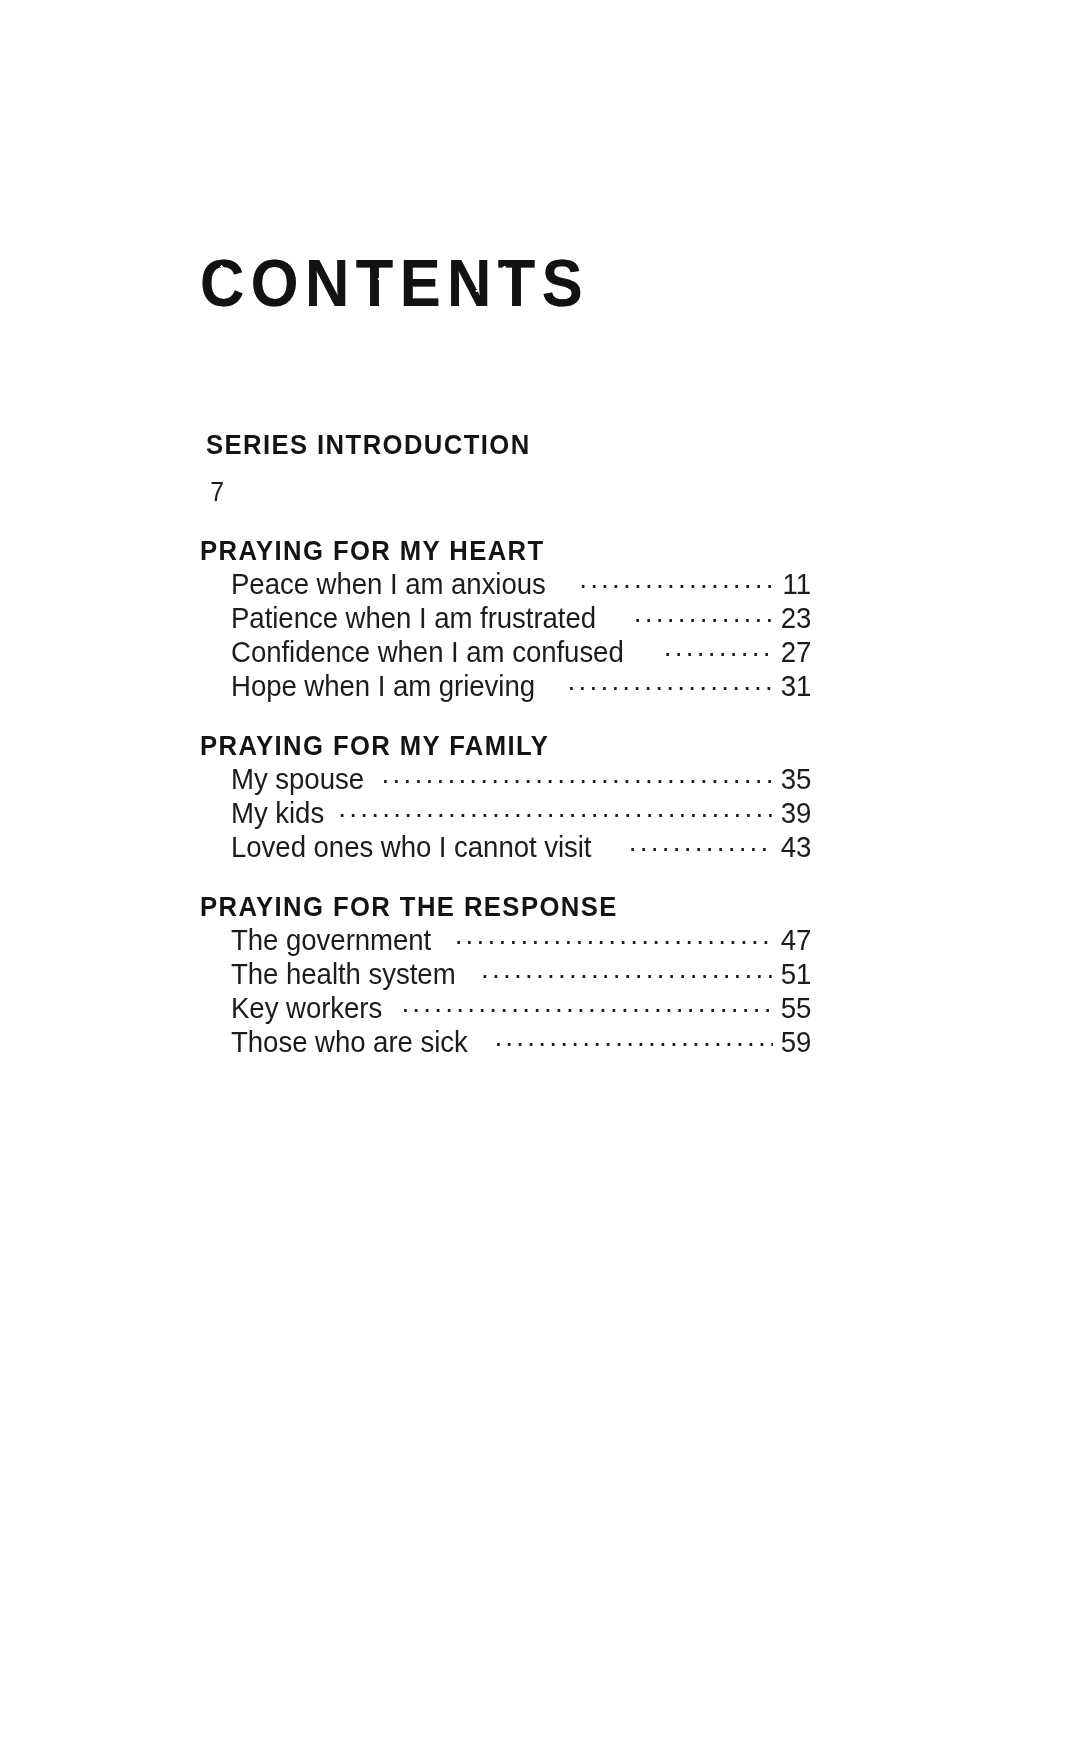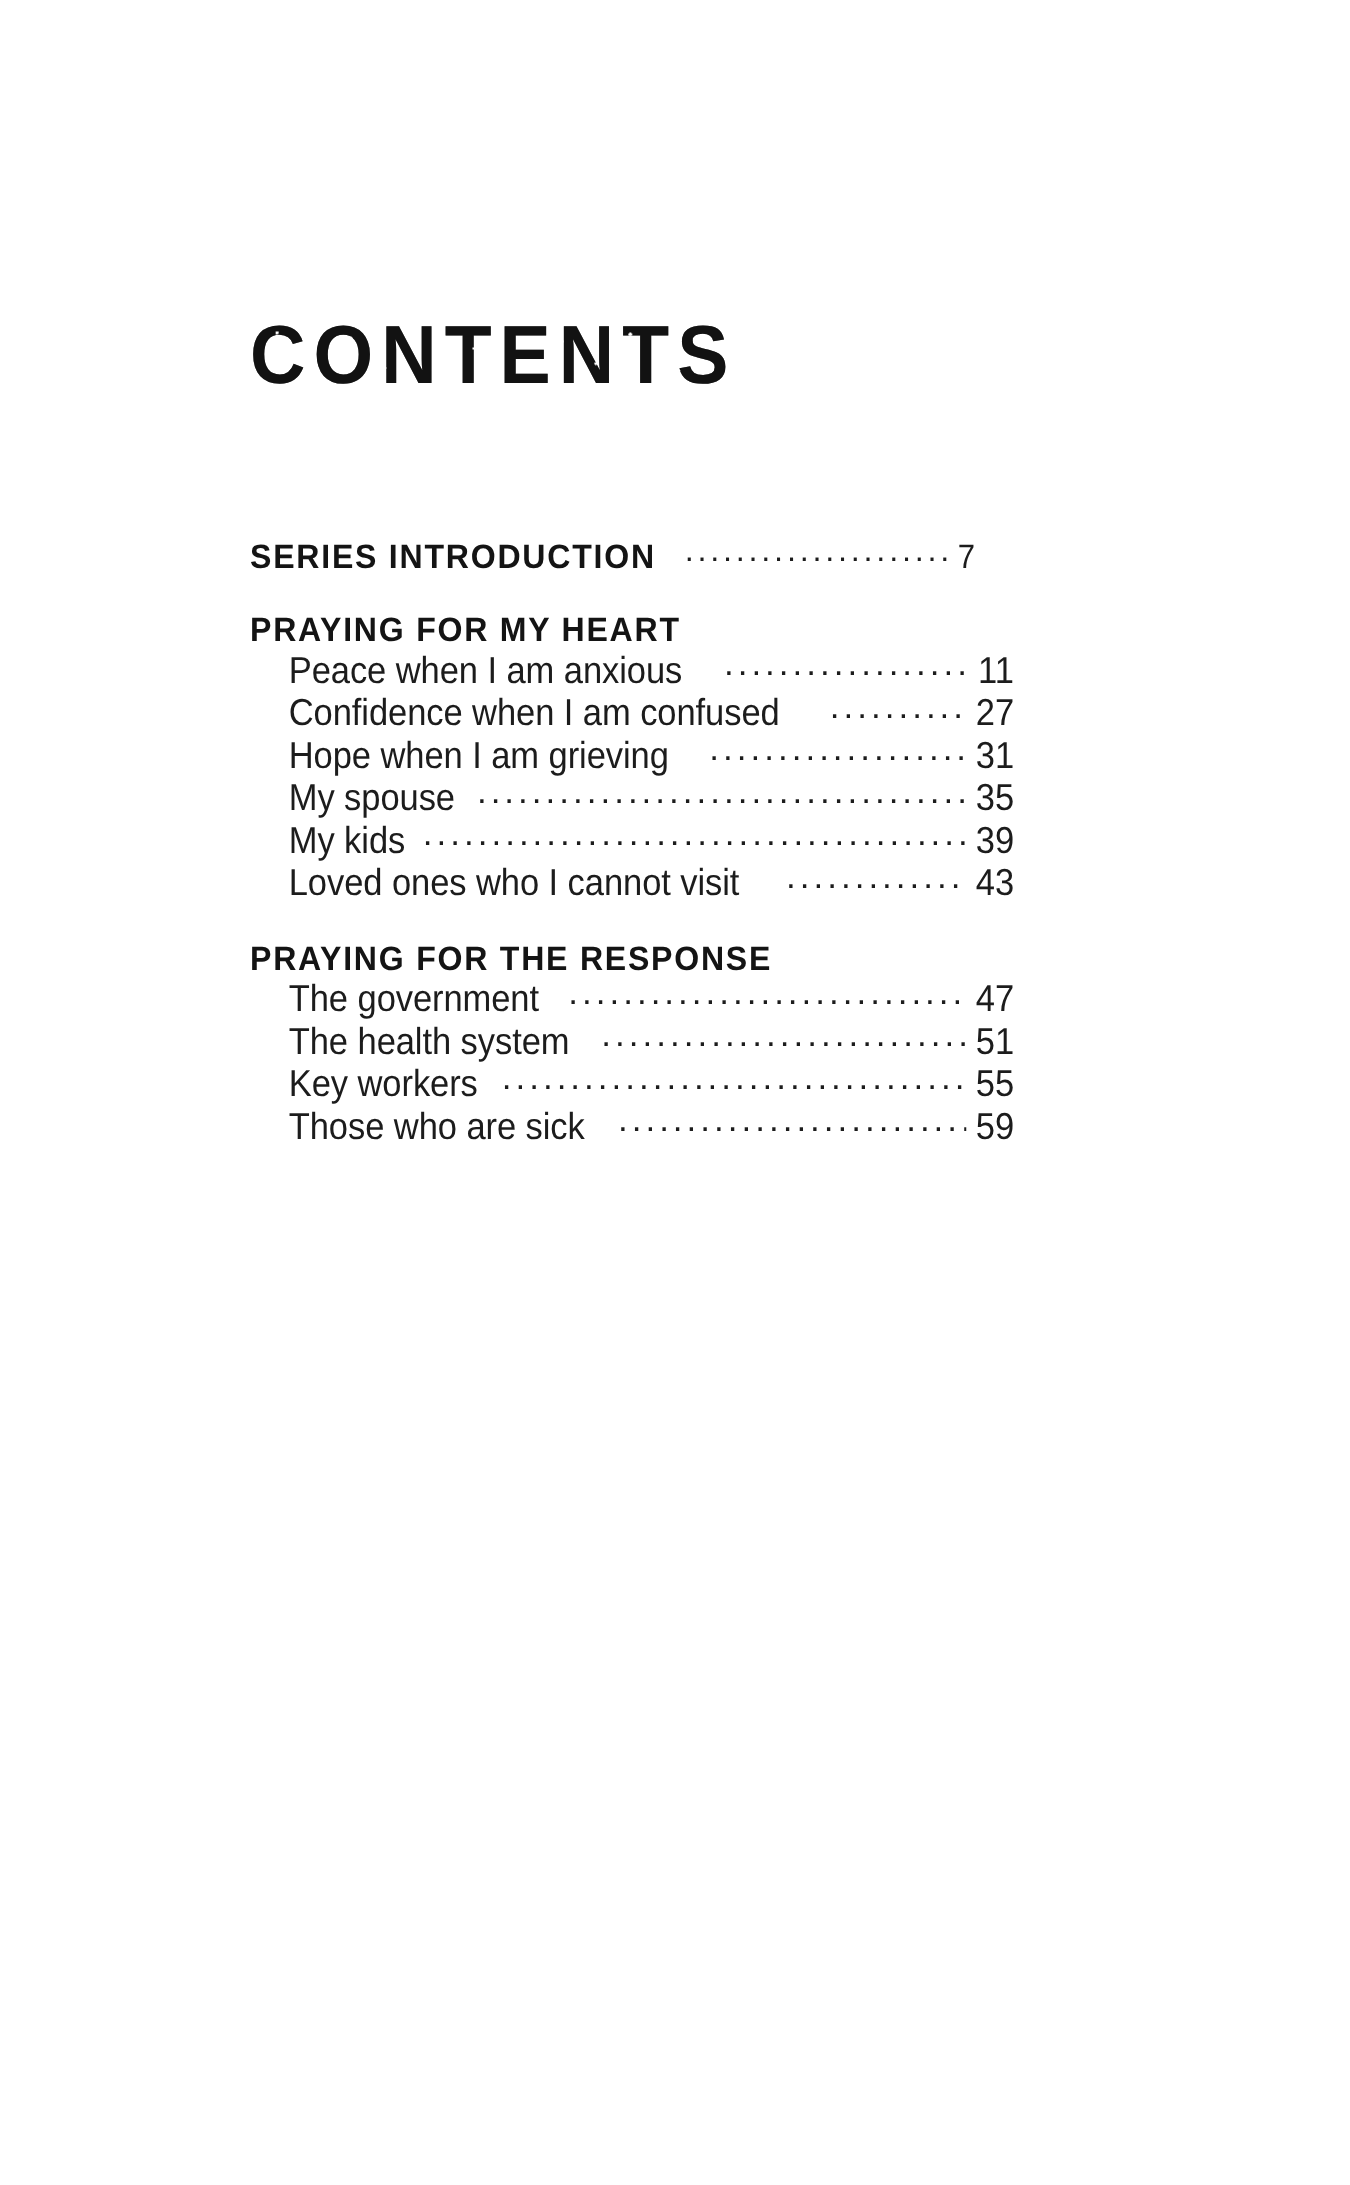--- a/index.html
+++ b/index.html
@@ -81,20 +81,21 @@
   .row {
     display: flex;
     align-items: baseline;
     width: 100%;
     white-space: nowrap;
   }
 
   
   .section-row {
     margin-bottom: 0px;
+    flex-direction: column;
   }
   .section-label {
     font-size: 27px;
     font-weight: 700;
     letter-spacing: 0.055em;
     color: #141414;
     transform: scaleX(0.95);
     transform-origin: left center;
   }
 
@@ -172,28 +173,36 @@
       </div>
       <div class="row section-row heading-only">
         <span class="section-label">PRAYING FOR MY HEART</span>
       </div>
       <div class="row entry-row">
         <span class="entry-label">Peace when I am anxious</span>
         <span class="leader"></span>
         <span class="pageno">11</span>
       </div>
       <div class="row entry-row">
+        <span class="entry-label">Patience when I am frustrated</span>
+        <span class="leader"></span>
+        <span class="pageno">23</span>
+      </div>
+      <div class="row entry-row">
         <span class="entry-label">Confidence when I am confused</span>
         <span class="leader"></span>
         <span class="pageno">27</span>
       </div>
       <div class="row entry-row">
         <span class="entry-label">Hope when I am grieving</span>
         <span class="leader"></span>
         <span class="pageno">31</span>
+      </div>
+      <div class="row section-row heading-only">
+        <span class="section-label">PRAYING FOR MY FAMILY</span>
       </div>
       <div class="row entry-row">
         <span class="entry-label">My spouse</span>
         <span class="leader"></span>
         <span class="pageno">35</span>
       </div>
       <div class="row entry-row">
         <span class="entry-label">My kids</span>
         <span class="leader"></span>
         <span class="pageno">39</span>

